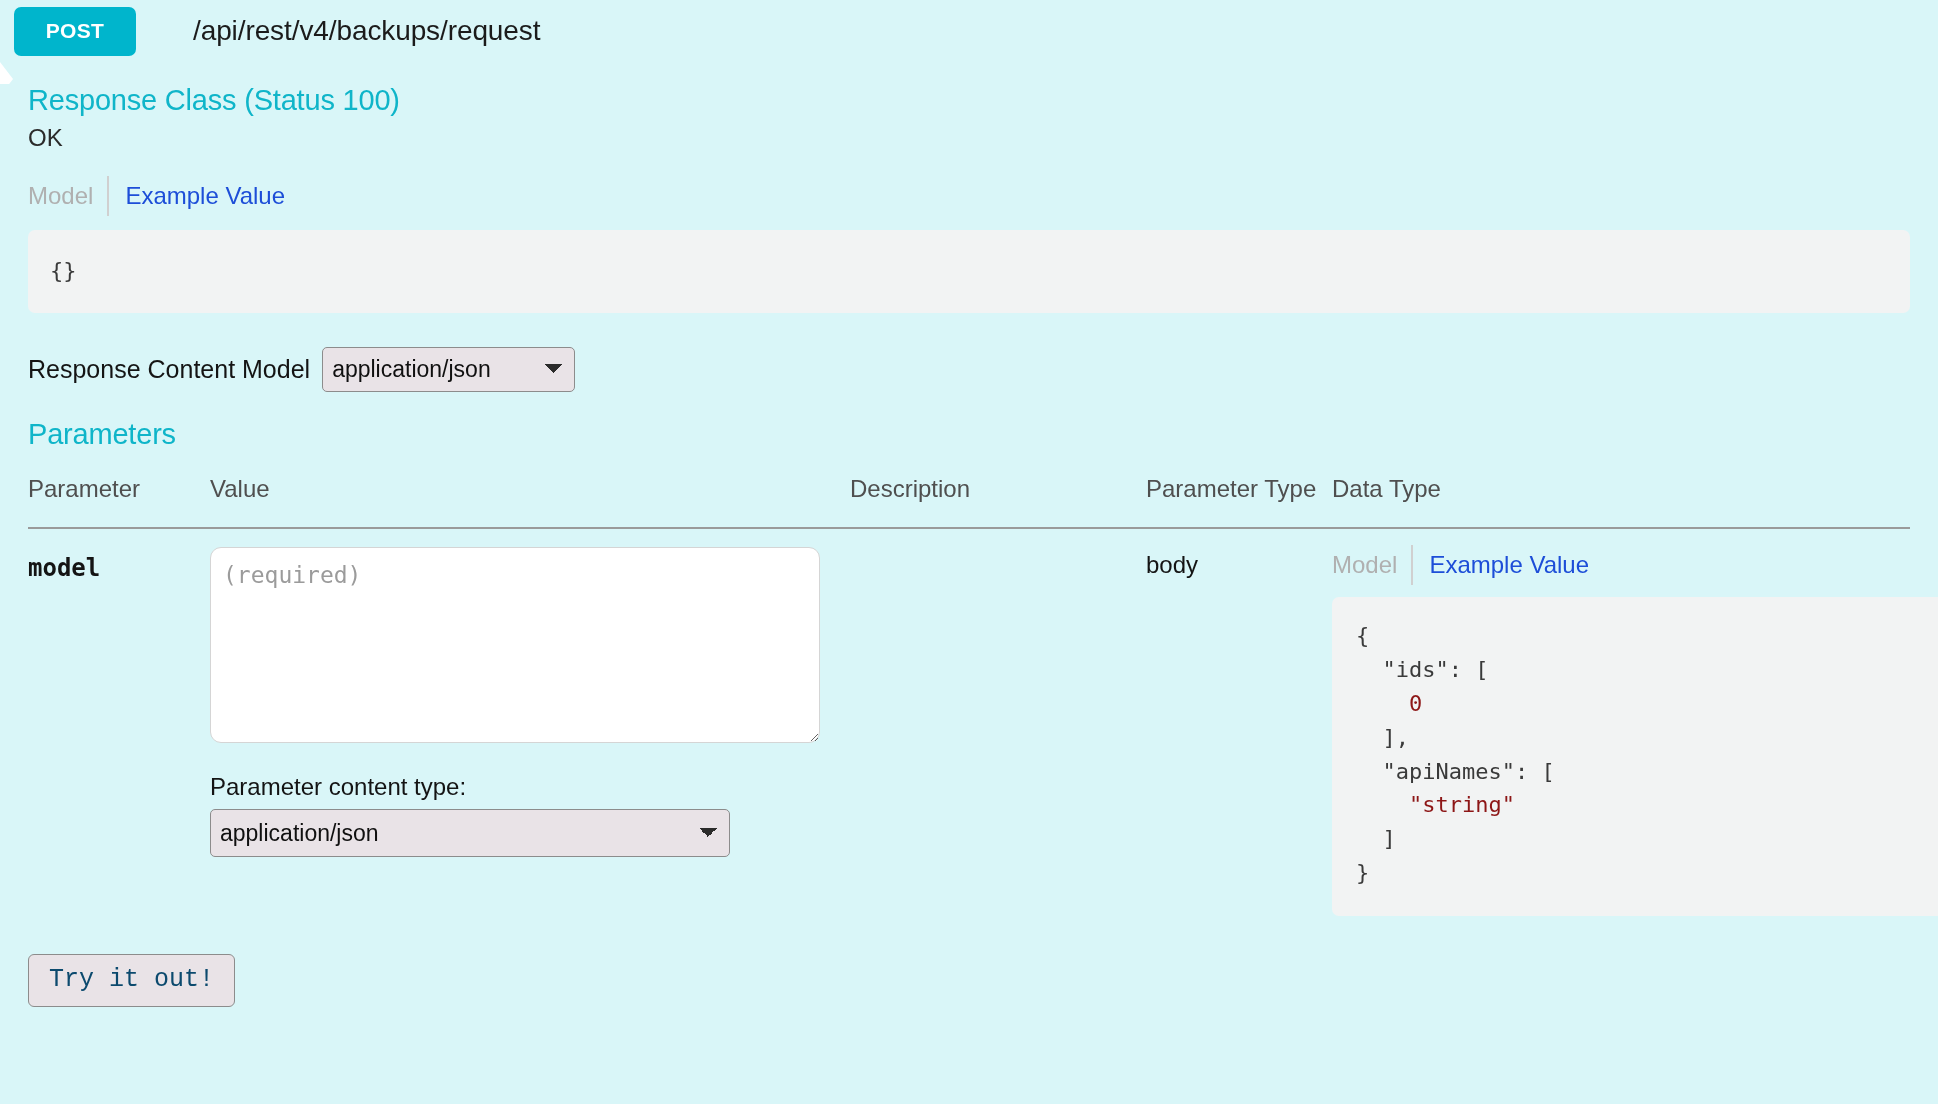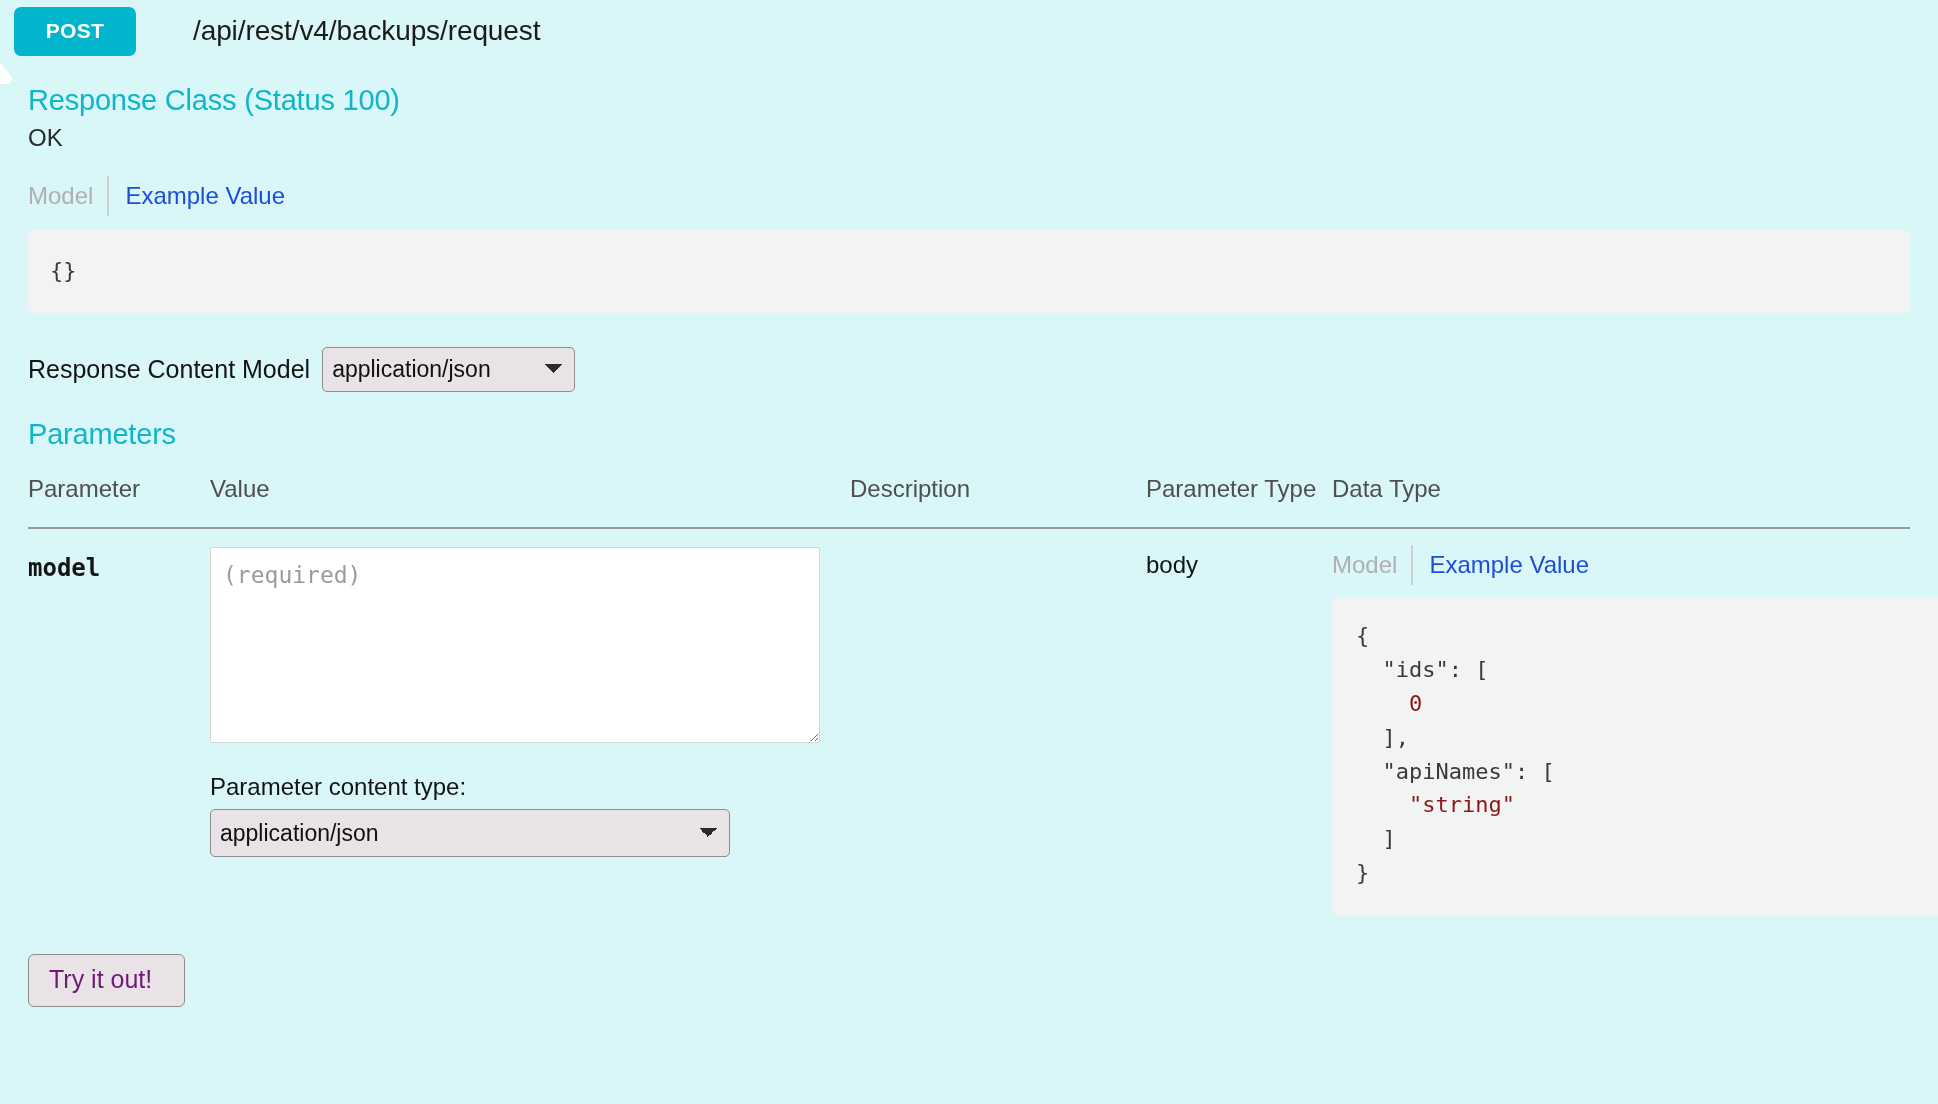--- a/index.html
+++ b/index.html
@@ -192,21 +192,21 @@
     color: #000;
     padding-top: 25px !important;
   }
   .param-type-cell { padding-top: 22px !important; }
 
   textarea.param-input {
     width: 610px;
     height: 196px;
     background: #ffffff;
     border: 1px solid #d5d5d5;
-    border-radius: 2px;
+    border-radius: 11px;
     font-family: "DejaVu Sans Mono", monospace;
     font-size: 23px;
     color: #141414;
     padding: 14px 12px;
     box-sizing: border-box;
     resize: both;
     display: block;
     outline: none;
   }
   textarea.param-input::placeholder { color: #9b9b9b; opacity: 1; }
@@ -227,24 +227,24 @@
   }
   .json-num { color: #8d1616; }
   .json-str { color: #8d1616; }
 
   
   .try-out-btn {
     margin-top: 38px;
     background: #e9e3e7;
     border: 1px solid #8c8c8c;
     border-radius: 6px;
-    font-family: Liberation Sans, sans-serif;
+    font-family: Liberation Mono, monospace;
     font-size: 25px;
-    color: #701a75;
-    padding: 10px 32px 12px 20px;
+    color: #0c4a6e;
+    padding: 10px 20px 12px 20px;
     cursor: pointer;
   }
 
   
   .error-icon {
     position: absolute;
     top: 117px;
     right: 28px;
     width: 36px;
     height: 36px;

